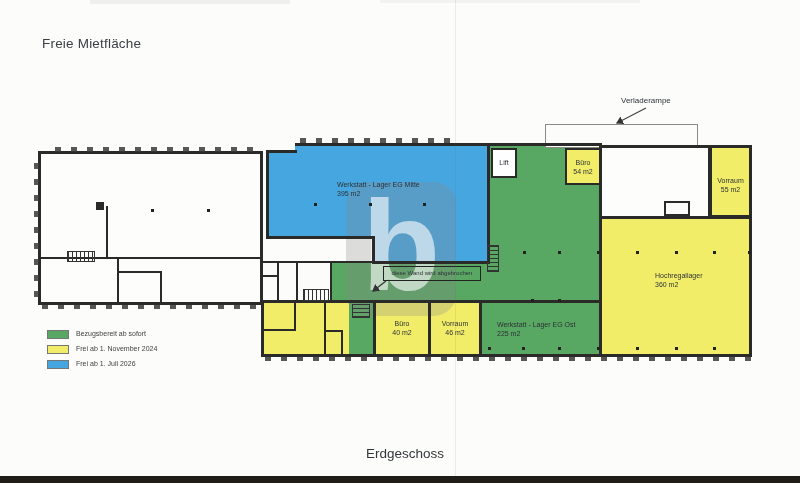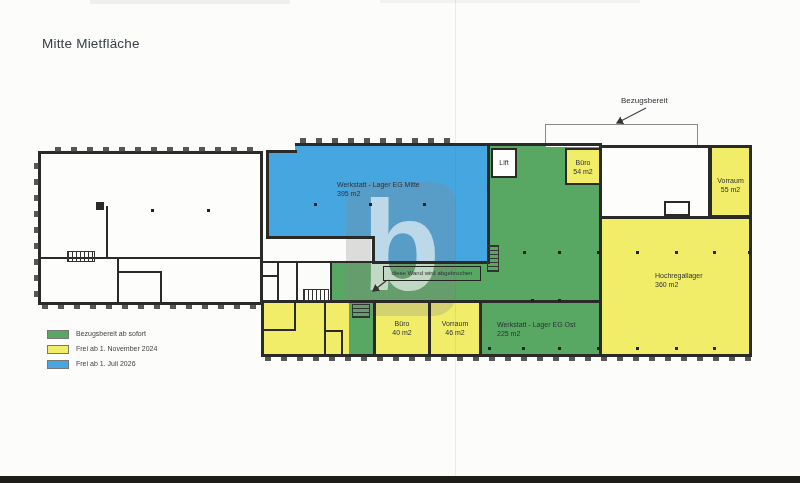--- a/index.html
+++ b/index.html
@@ -41,21 +41,21 @@
            text-align:center;color:#2e3338;white-space:nowrap;}
   .ramp{position:absolute;left:545px;top:124px;width:153px;height:24px;z-index:2;
         border:1.5px solid #8b8b86;box-sizing:border-box;background:#fcfcfa;}
   .noise{position:absolute;z-index:7;}
 </style>
 </head>
 <body>
 
 <div class="page">
 
-  <div class="title">Mitte Mietfläche</div>
+  <div class="title">Freie Mietfläche</div>
 
   <div class="abs" style="left:0;top:0;width:800px;height:483px;">
 
     <div class="rg" style="left: 481px; top: 144px; width: 120px; height: 211px; background: rgb(88, 167, 98);"></div>
     <div class="rg" style="left: 332px; top: 262px; width: 150px; height: 40px; background: rgb(88, 167, 98);"></div>
     <div class="rg" style="left: 349px; top: 302px; width: 25px; height: 53px; background: rgb(88, 167, 98);"></div>
     <div class="rg" style="left: 266px; top: 150px; width: 222px; height: 88px; background: rgb(70, 166, 223);"></div>
     <div class="rg" style="left: 295px; top: 145px; width: 193px; height: 8px; background: rgb(70, 166, 223);"></div>
     <div class="rg" style="left: 372px; top: 238px; width: 116px; height: 25px; background: rgb(70, 166, 223);"></div>
     <div class="rg" style="left: 602px; top: 218px; width: 148px; height: 137px; background: rgb(242, 237, 104);"></div>
@@ -170,21 +170,21 @@
     <div class="rl ctr" style="left:430px;top:319px;width:50px;">
       <span class="ln">Vorraum</span>
       <span class="ln">46 m2</span>
     </div>
     <div class="rl" style="left:497px;top:320px;">
       <span class="ln">Werkstatt - Lager EG Ost</span>
       <span class="ln">225 m2</span>
     </div>
 
     <div class="wandbox">diese Wand wird abgebrochen</div>
-    <div class="rl" style="left:621px;top:96px;font-size:8px;">Bezugsbereit</div>
+    <div class="rl" style="left:621px;top:96px;font-size:8px;">Verladerampe</div>
 
     <svg style="position:absolute;left:0;top:0;width:800px;height:483px;z-index:6;pointer-events:none;">
       <defs>
         <marker id="ah" markerWidth="7" markerHeight="7" refX="5" refY="3.5" orient="auto">
           <path d="M0,0 L6,3.5 L0,7 z" fill="#333"></path>
         </marker>
       </defs>
       <line x1="646" y1="108" x2="617" y2="123" stroke="#444" stroke-width="1.2" marker-end="url(#ah)"></line>
       <line x1="386" y1="281" x2="373" y2="291" stroke="#333" stroke-width="1.2" marker-end="url(#ah)"></line>
     </svg>
@@ -198,18 +198,19 @@
     <div class="lg-row">
       <i class="lg-sw" style="background: rgb(242, 237, 104);"></i>
       <span class="lg-lb">Frei ab 1. November 2024</span>
     </div>
     <div class="lg-row">
       <i class="lg-sw" style="background: rgb(70, 166, 223);"></i>
       <span class="lg-lb">Frei ab 1. Juli 2026</span>
     </div>
   </div>
 
+  <div class="caption">Erdgeschoss</div>
 
   <i class="noise" style="left:455px;top:0;width:1px;height:477px;background:rgba(90,90,80,.10);"></i>
   <i class="noise" style="left:90px;top:0;width:200px;height:4px;background:rgba(0,0,0,.05);"></i>
   <i class="noise" style="left:380px;top:0;width:260px;height:3px;background:rgba(0,0,0,.04);"></i>
   <i class="noise" style="left:0;top:476px;width:800px;height:7px;background:#1e1d18;z-index:10;"></i>
 </div>
 
 </body></html>

